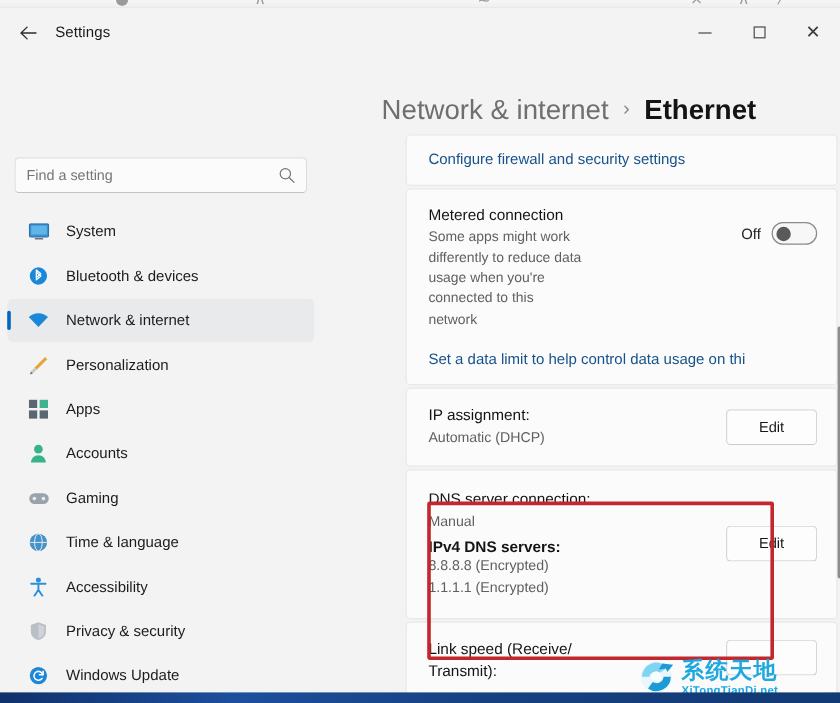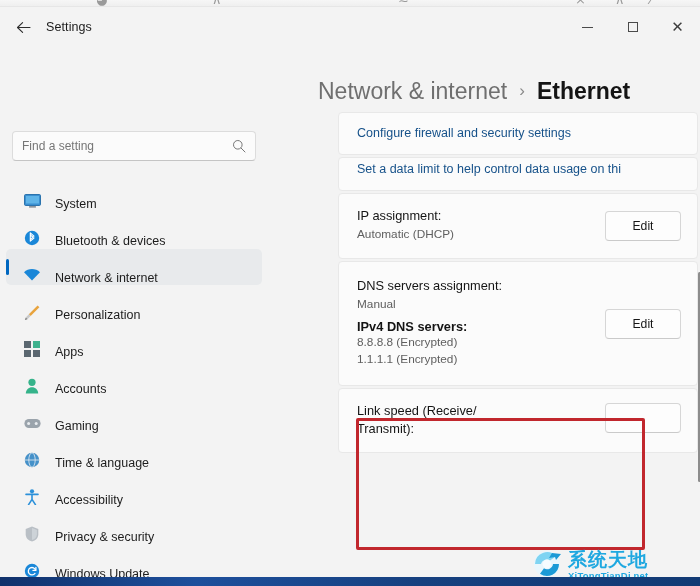--- a/index.html
+++ b/index.html
@@ -119,21 +119,21 @@
   .search-icon svg { display: block; }
 
   .navlist {
     position: absolute;
     top: 128px; left: 6px;
     width: 256px;
   }
   .navitem {
     position: relative;
     height: 36px;
-    display: flex; align-items: flex-end;
+    display: flex; align-items: center;
     padding-left: 16px;
     border-radius: 5px;
     margin-bottom: 1px;
   }
   .navitem.selected { background: #e8eaec; }
   .navitem.selected::before {
     content: "";
     position: absolute;
     left: 0; top: 50%;
     transform: translateY(-50%);
@@ -499,41 +499,53 @@
 
     <div class="cardstack">
 
       <div class="card">
         <div class="link-row">
           <span class="link-text">Configure firewall and security settings</span>
         </div>
       </div>
 
       <div class="card">
+        <div class="setting-row">
+          <div class="setting-main">
+            <div class="setting-title">Metered connection</div>
+            <div class="setting-sub">Some apps might work differently to reduce data usage when you're connected to this network</div>
+          </div>
+          <div class="setting-action">
+            <span class="toggle-label">Off</span>
+            <div class="toggle">
+              <span class="knob"></span>
+            </div>
+          </div>
+        </div>
         <div class="link-row" style="padding-top:4px;padding-bottom:14px;">
           <span class="link-text">Set a data limit to help control data usage on thi</span>
         </div>
       </div>
 
       <div class="card">
         <div class="setting-row" style="min-height:64px;align-items:center;">
           <div class="setting-main">
             <div class="setting-title">IP assignment:</div>
             <div class="setting-value">Automatic (DHCP)</div>
           </div>
           <div class="setting-action" style="padding-top:0;">
             <button class="edit-btn">Edit</button>
           </div>
         </div>
       </div>
 
       <div class="card">
         <div class="setting-row" style="min-height:112px;align-items:center;padding-top:16px;padding-bottom:16px;">
           <div class="setting-main">
-            <div class="setting-title">DNS servers assignment:</div>
+            <div class="setting-title">DNS server connection:</div>
             <div class="setting-value" style="margin-bottom:5px;">Manual</div>
             <div class="setting-title" style="margin-bottom:0;font-weight:bold;">IPv4 DNS servers:</div>
             <div class="setting-value">8.8.8.8 (Encrypted)</div>
             <div class="setting-value">1.1.1.1 (Encrypted)</div>
           </div>
           <div class="setting-action" style="padding-top:0;">
             <button class="edit-btn">Edit</button>
           </div>
         </div>
       </div>

